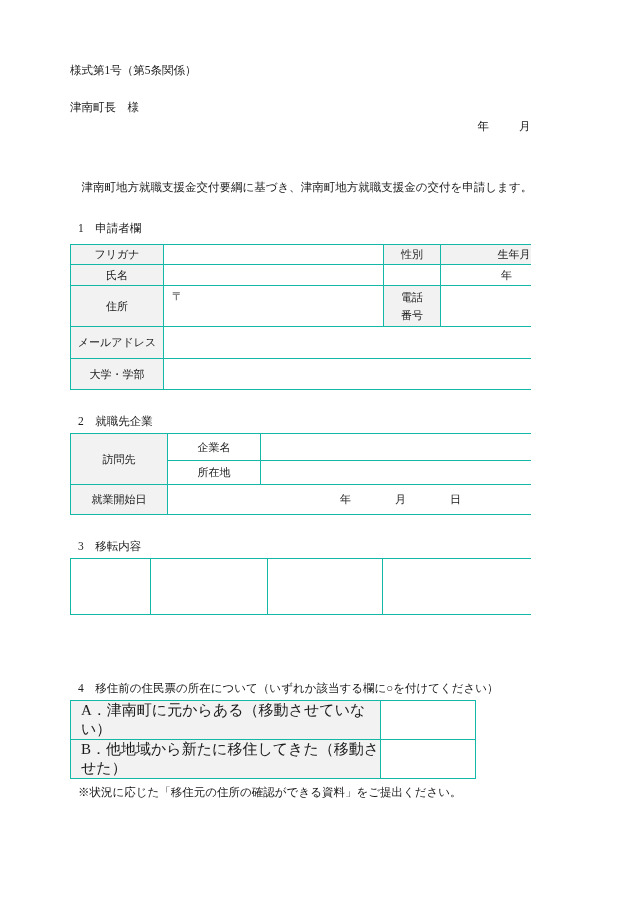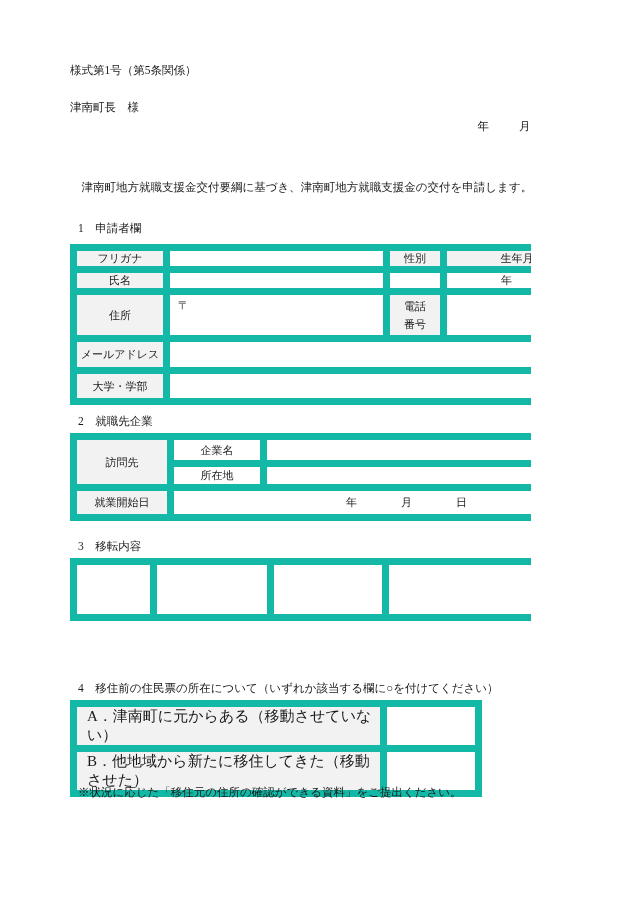--- a/index.html
+++ b/index.html
@@ -17,21 +17,21 @@
   .addressee{left:70px;top:100px;text-align:right;}
   .date-line{left:70px;top:119px;width:502px;display:flex;justify-content:flex-end;gap:30px;}
   .doc-title{left:0;top:138px;width:630px;text-align:center;font-size:12px;letter-spacing:0.5px;}
   .intro{left:70px;top:180px;}
   .sec-heading{left:78px;}
   .h1{top:221px;} .h2{top:414px;} .h3{top:539px;} .h4{top:681px;}
   .note{left:78px;}
   .note1{top:641px;} .note2{top:785px;}
 
   table{border-collapse:collapse;table-layout:fixed;position:absolute;}
-  td{border:7px solid #14b8a6;font-size:11px;padding:0;overflow:hidden;vertical-align:middle;}
+  td{border:1px solid #14b8a6;font-size:11px;padding:0;overflow:hidden;vertical-align:middle;}
   td.lbl{background:#f2f2f2;text-align:center;}
   td.entry{background:#ffffff;}
   .t1{left:70px;top:244px;width:528px;}
   .t2{left:70px;top:433px;width:528px;}
   .t3{left:70px;top:558px;width:528px;}
   .t4{left:70px;top:700px;width:405px;}
 
   .r20{height:20px;} .r21{height:21px;} .r37{height:37px;} .r32{height:32px;} .r31{height:31px;}
   .r27{height:27px;} .r24{height:24px;} .r30{height:30px;}
   .r56{height:56px;} .r38{height:38px;}

